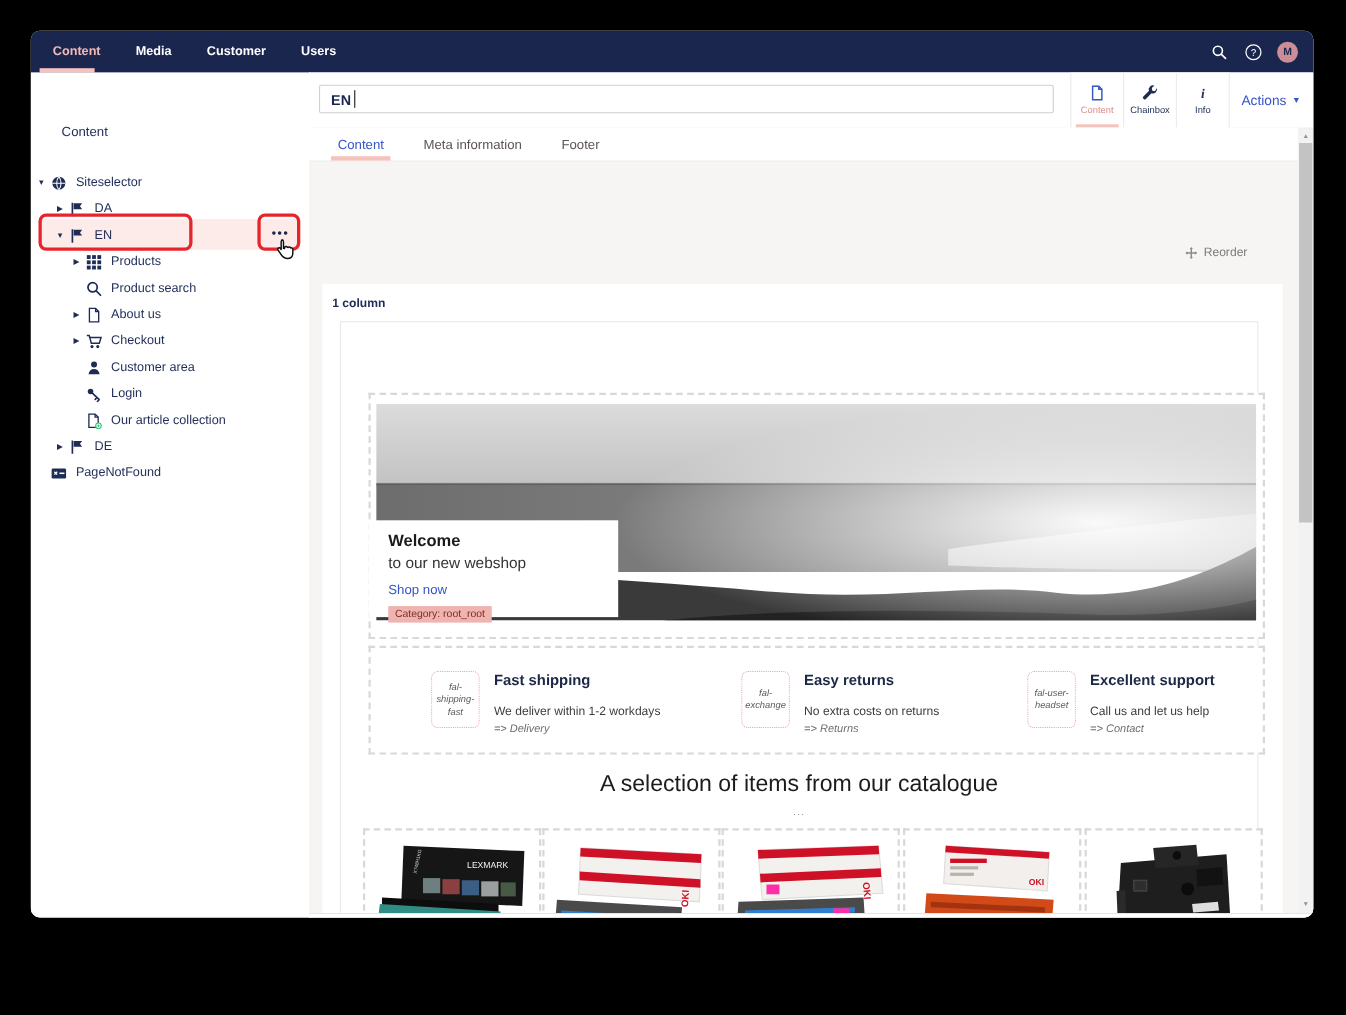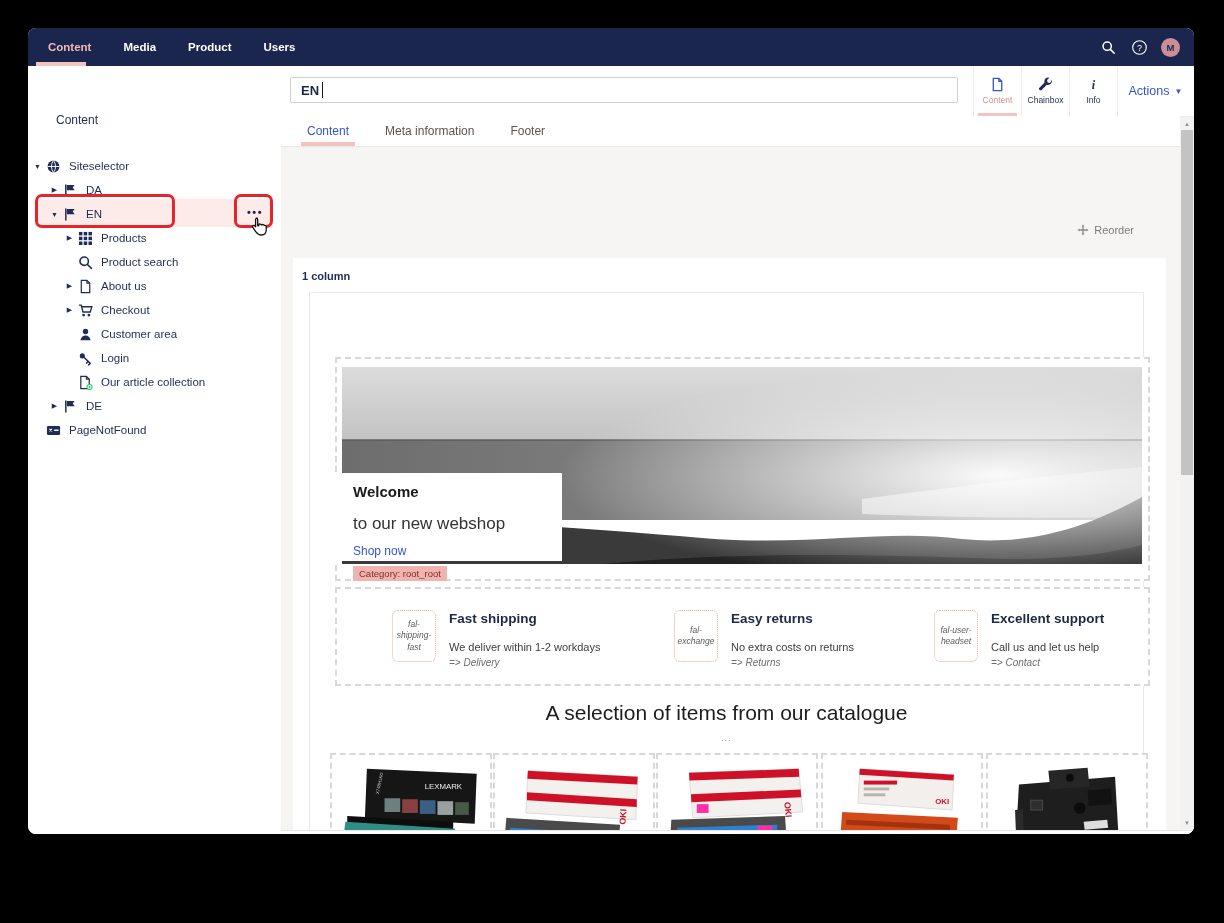--- a/index.html
+++ b/index.html
@@ -63,21 +63,21 @@
     font-family:"Liberation Sans",sans-serif;font-size:11.5px;color:#3a3a3a;padding:0 8px;outline:none;background:#fff;}
   .reorder{position:absolute;right:46px;top:77px;display:flex;align-items:center;gap:5px;font-size:11px;color:#7b7b7b;cursor:pointer;}
   .panel-grid{left:12px;top:111px;width:873px;height:572px;overflow:hidden;}
   .grid-label{position:absolute;left:9px;top:12px;font-size:11px;font-weight:700;color:#1f2c56;}
   .grid-box{position:absolute;left:16px;top:34px;width:833px;height:620px;border:1px solid #e9e9e9;background:#fff;}
   .dashed{border:2px dashed #d8d8d8;position:absolute;background:#fff;}
   .hero-wrap{left:25px;top:64px;width:811px;height:220px;}
   .hero-img{position:absolute;left:5px;top:8px;width:800px;height:197px;}
   .welcome-card{position:absolute;left:-2px;top:114px;width:227px;height:88px;background:#fff;padding:10px 0 0 18px;box-sizing:border-box;}
   .welcome-h{font-size:15px;font-weight:700;color:#1a1a1a;}
-  .welcome-sub{font-size:17px;color:#333;margin-top:14px;}
+  .welcome-sub{font-size:14px;color:#333;margin-top:3px;}
   .shop-now{font-size:12px;color:#3655c8;margin-top:10px;cursor:pointer;}
   .cat-badge{display:inline-block;margin-top:8px;background:#efb4b0;color:#7d2d27;font-size:9.5px;padding:2px 6px;}
   .features-wrap{left:25px;top:294px;width:811px;height:95px;}
   .feature{position:absolute;top:21px;display:flex;}
   .f1{left:55px;}.f2{left:337px;}.f3{left:597px;}
   .fbox{width:44px;height:52px;border:1px dotted #e9a69f;border-radius:6px;background:#fff;display:flex;align-items:center;
     justify-content:center;text-align:center;font-style:italic;font-size:8.5px;color:#5a5a5a;line-height:1.3;padding:2px;box-sizing:border-box;}
   .ftext{margin-left:13px;padding-top:1px;}
   .ftitle{font-size:13.5px;font-weight:700;color:#1c2845;}
   .fdesc{font-size:11px;color:#3d3d3d;margin-top:15px;}
@@ -104,21 +104,21 @@
 
   <div class="topbar">
     <div class="nav">
       <div class="nav-item active">
           <span>Content</span>
         </div>
       <div class="nav-item">
           <span>Media</span>
         </div>
       <div class="nav-item">
-          <span>Product</span>
+          <span>Customer</span>
         </div>
       <div class="nav-item">
           <span>Users</span>
         </div>
     </div>
     <div class="top-right">
       <div class="top-icon">
         <svg viewBox="0 0 16 16" width="15" height="15" fill="none" stroke="#fff" stroke-width="1.6">
             <circle cx="6.6" cy="6.6" r="4.4"></circle>
             <path d="M10 10l4 4" stroke-linecap="round"></path>

